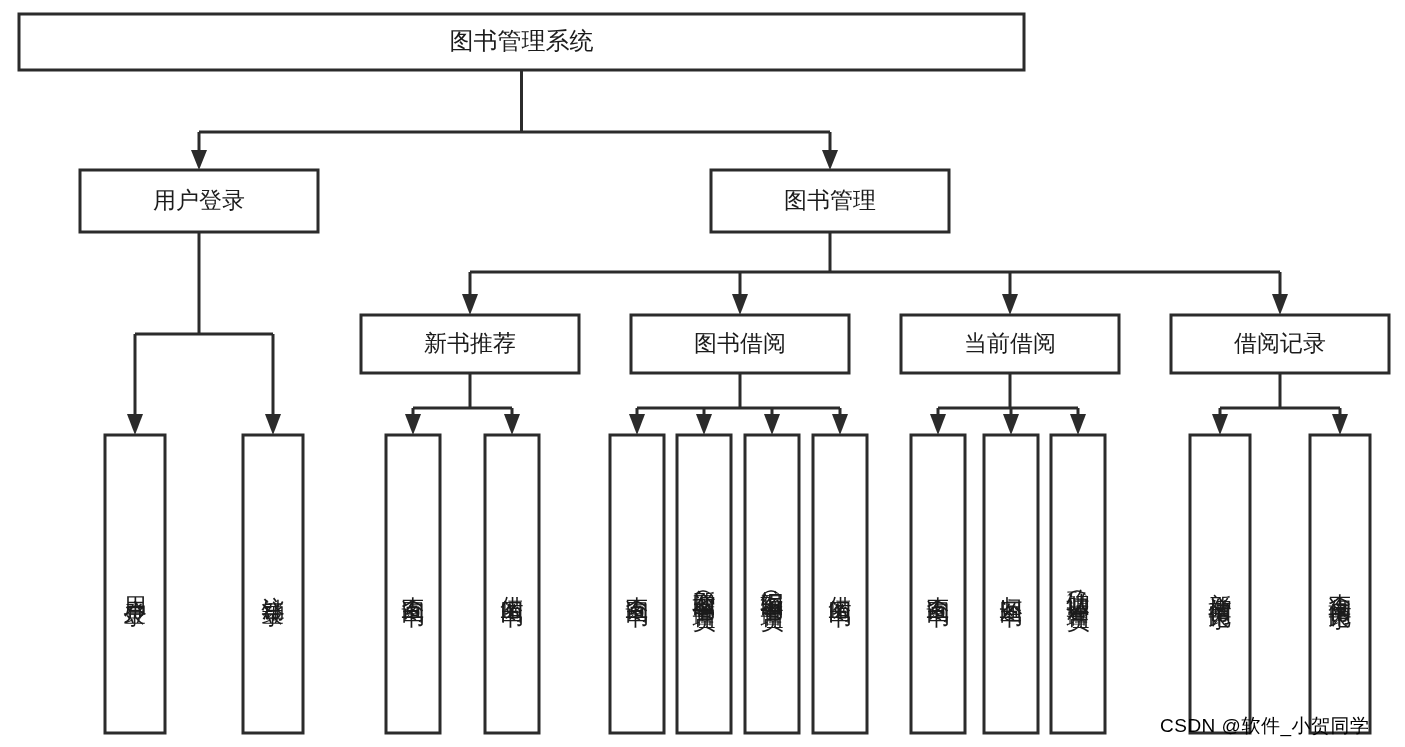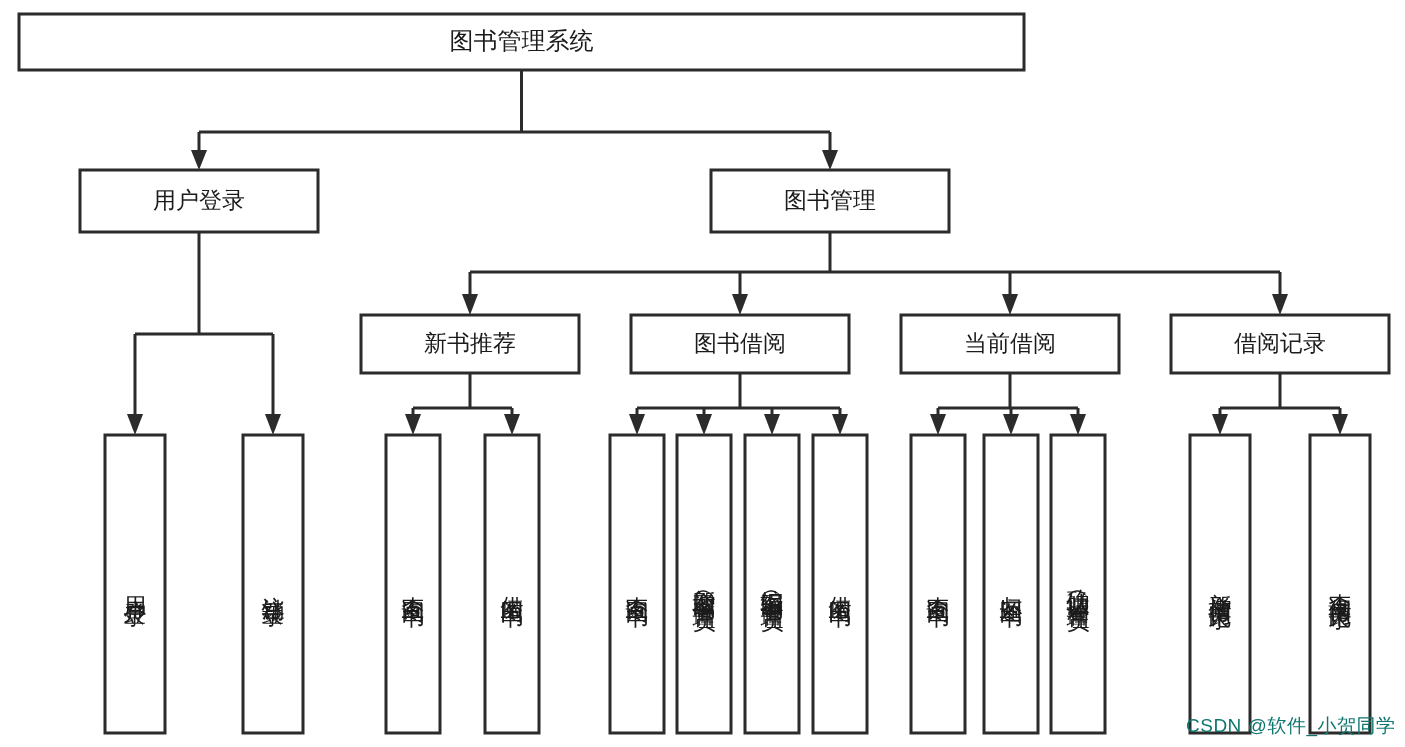--- a/index.html
+++ b/index.html
@@ -67,25 +67,25 @@
     text-orientation: upright;
     font-family: "Liberation Sans", "DejaVu Sans", sans-serif;
     font-size: 23px;
     color: #1b1b1b;
     line-height: 1;
     letter-spacing: 3px;
     white-space: nowrap;
   }
   .watermark {
     position: absolute;
-    left: 1186px;
+    left: 1160px;
     top: 713px;
     font-family: "Liberation Sans", "DejaVu Sans", sans-serif;
     font-size: 19px;
-    color: #0f766e;
+    color: #000000;
     white-space: nowrap;
     letter-spacing: 0.5px;
   }
 </style>
 </head>
 <body>
 
 <div id="diagram-root">
 
   <svg class="canvas" viewBox="0 0 1405 747">

